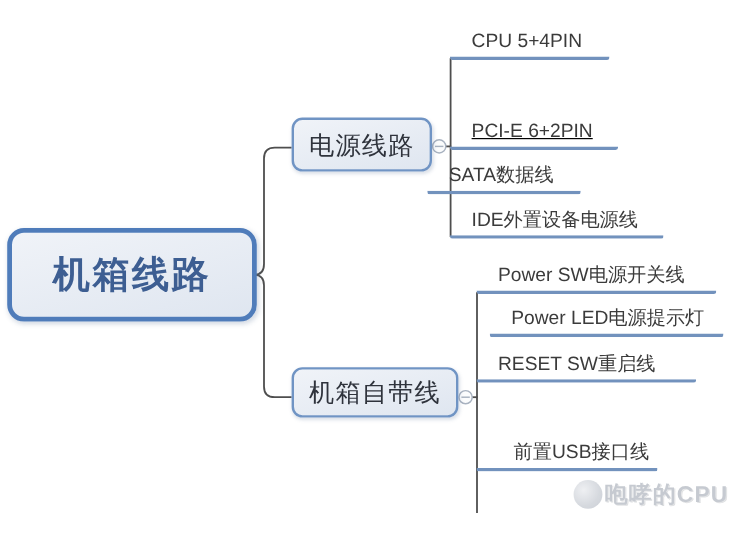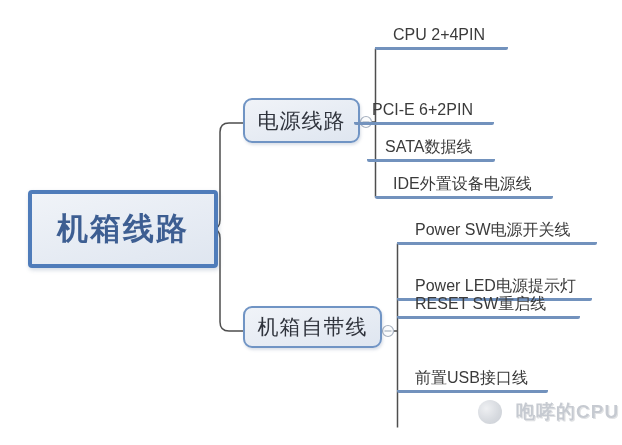--- a/index.html
+++ b/index.html
@@ -22,42 +22,42 @@
     position:relative;width:622px;height:445px;background:var(--bg);
     overflow:hidden;
   }
   .connectors{position:absolute;left:0;top:0;width:622px;height:445px;}
   .topic-box{
     position:absolute;display:flex;align-items:center;justify-content:center;
     background:linear-gradient(165deg,var(--node-fill-top) 0%,var(--node-fill-bottom) 100%);
     white-space:nowrap;
   }
   .root-box{
-    left:28px;top:190px;width:190px;height:78px;
-    border:4px solid var(--root-border);border-radius:4px;
+    left:6px;top:190px;width:208px;height:78px;
+    border:4px solid var(--root-border);border-radius:14px;
     box-shadow:1px 2px 4px rgba(90,115,150,.28);
     color:var(--root-text);font-size:31px;font-weight:bold;letter-spacing:2px;
   }
   .branch-box{
     border:2px solid var(--branch-border);border-radius:9px;
     box-shadow:1px 2px 3px rgba(90,115,150,.22);
     color:var(--node-text);font-size:21px;letter-spacing:1px;
   }
   .branch-1{left:243px;top:98px;width:117px;height:45px;}
   .branch-2{left:243px;top:306px;width:139px;height:42px;}
   .leaf{
     position:absolute;height:28px;display:flex;align-items:flex-end;
     border-bottom:3px solid var(--topic-line);border-radius:2px;
   }
   .leaf span{
     display:block;padding:0 0 4px 18px;font-size:16px;color:var(--leaf-text);
     white-space:nowrap;line-height:1;
   }
   .watermark{
-    position:absolute;left:478px;top:399px;display:flex;align-items:center;gap:14px;
+    position:absolute;left:478px;top:399px;display:flex;align-items:center;gap:2px;
     opacity:.8;z-index:5;pointer-events:none;
   }
   .watermark .wm-icon{
     width:24px;height:24px;border-radius:50%;
     background:radial-gradient(circle at 35% 35%, #e7e9ed 0%, #c2c7cf 60%, #b3b9c2 100%);
     opacity:.85;
   }
   .watermark .wm-text{
     font-size:19px;font-weight:bold;color:var(--watermark);
     text-shadow:0 0 2px rgba(255,255,255,.9), 1px 1px 0 rgba(120,125,135,.35);
@@ -90,42 +90,42 @@
       <path d="M384.5,331 L391.5,331" stroke="#a8b2c0" stroke-width="1.2"></path>
     </g>
   </svg>
 
   <div class="topic-box root-box">机箱线路</div>
 
   <div class="topic-box branch-box branch-1">电源线路</div>
   <div class="topic-box branch-box branch-2">机箱自带线</div>
 
   <div class="leaf" style="left:375px;top:22px;width:133px;">
-    <span>CPU 2+4PIN</span>
+    <span>CPU 5+4PIN</span>
   </div>
-  <div class="leaf" style="left:354px;top:97px;width:140px;">
+  <div class="leaf" style="left:375px;top:97px;width:140px;text-decoration:underline;">
     <span>PCI-E 6+2PIN</span>
   </div>
-  <div class="leaf" style="left:367px;top:134px;width:128px;">
+  <div class="leaf" style="left:356px;top:134px;width:128px;">
     <span>SATA数据线</span>
   </div>
   <div class="leaf" style="left:375px;top:171px;width:178px;">
     <span>IDE外置设备电源线</span>
   </div>
 
   <div class="leaf" style="left:397px;top:217px;width:200px;">
     <span>Power SW电源开关线</span>
   </div>
-  <div class="leaf" style="left:397px;top:253px;width:195px;margin-top:20px;">
+  <div class="leaf" style="left:408px;top:253px;width:195px;">
     <span>Power LED电源提示灯</span>
   </div>
   <div class="leaf" style="left:397px;top:291px;width:183px;text-align:right;">
     <span>RESET SW重启线</span>
   </div>
-  <div class="leaf" style="left:397px;top:365px;width:151px;">
+  <div class="leaf" style="left:397px;top:365px;width:151px;padding-left:13px;">
     <span>前置USB接口线</span>
   </div>
 
   <div class="watermark">
     <span class="wm-icon"></span>
     <span class="wm-text">咆哮的CPU</span>
   </div>
 
 </div>
 

